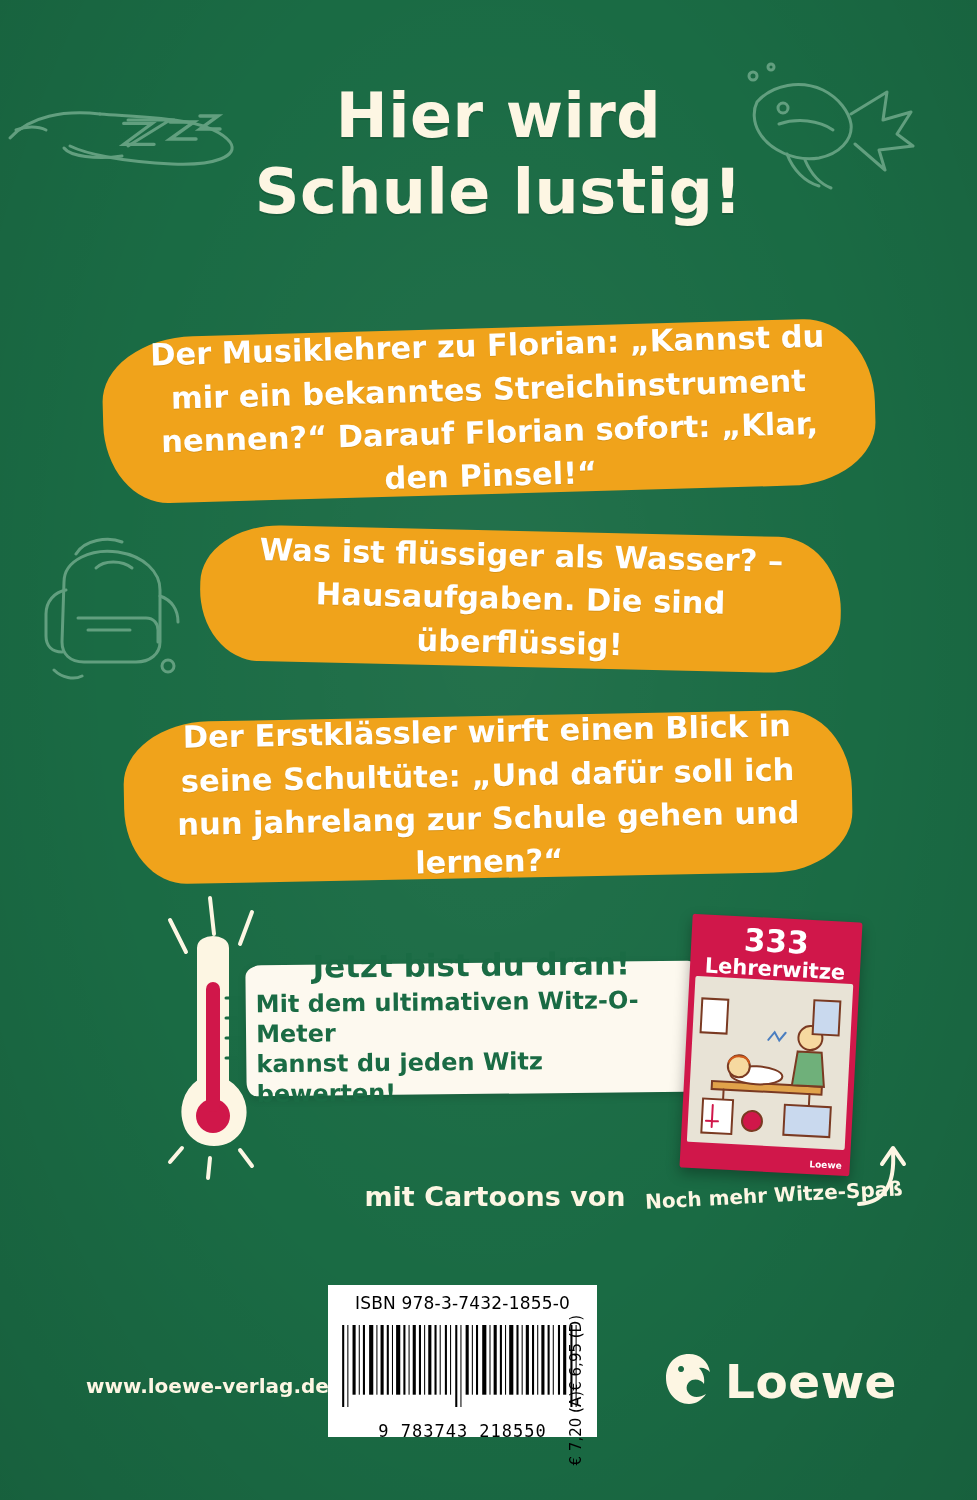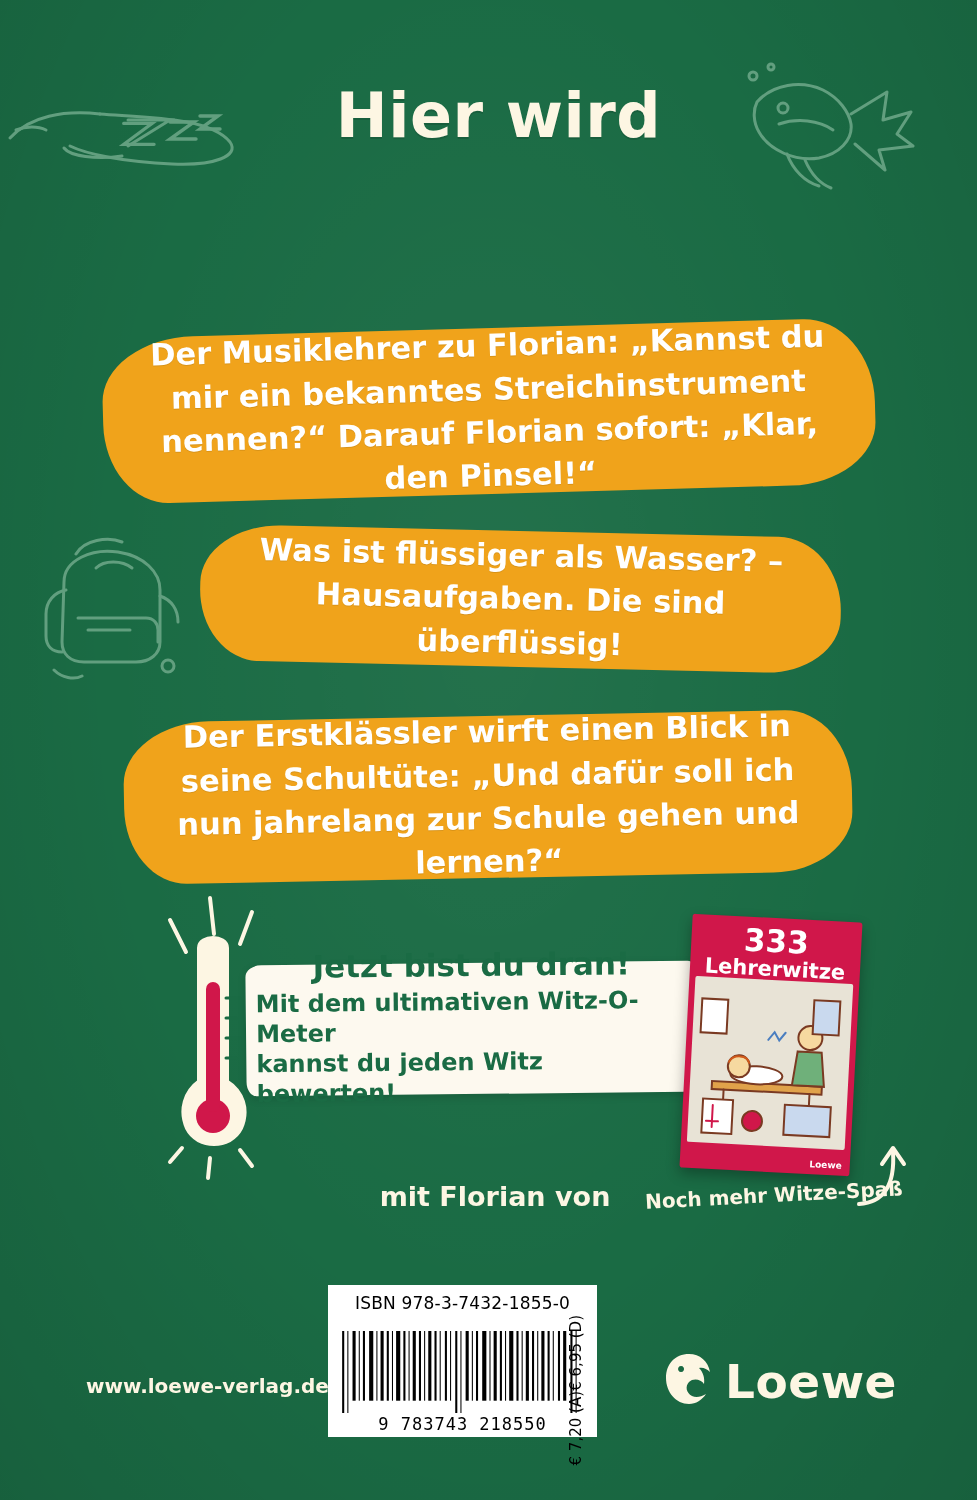--- a/index.html
+++ b/index.html
@@ -229,34 +229,34 @@
     z-index: 4;
     box-sizing: border-box;
     padding: 8px 10px 6px 10px;
   }
   .isbn-box .isbn-text {
     font-family: "DejaVu Sans", "Liberation Sans", sans-serif;
     font-size: 17px;
     color: #000;
     text-align: center;
     letter-spacing: 0.2px;
-    margin-bottom: 18px;
+    margin-bottom: 12px;
   }
   .barcode {
     width: 100%;
     height: 82px;
     display: block;
   }
   .isbn-box .ean-digits {
     font-family: "DejaVu Sans Mono", "Liberation Mono", monospace;
     font-size: 17px;
     letter-spacing: 1px;
     text-align: center;
     color: #000;
-    margin-top: 1px;
+    margin-top: 14px;
   }
   .prices {
     position: absolute;
     right: 6px;
     top: 30px;
     width: 24px;
     height: 110px;
     color: #000;
     font-size: 15px;
     line-height: 1.25;
@@ -336,20 +336,21 @@
       <path d="M70 100 L 112 100"></path>
       <path d="M78 38 C 86 30, 104 30, 114 38"></path>
       <path d="M58 24 C 66 10, 90 6, 104 12"></path>
       <circle cx="150" cy="136" r="6"></circle>
       <path d="M36 140 C 44 148, 56 150, 64 146"></path>
     </svg>
   </div>
 
   <div class="headline">
     <span class="l1">Hier wird</span>
+    <span class="l2">Schule lustig!</span>
   </div>
 
   <div class="joke joke-1">
     <span>Der Musiklehrer zu Florian: „Kannst du mir ein bekanntes Streichinstrument nennen?“ Darauf Florian sofort: „Klar, den Pinsel!“</span>
   </div>
   <div class="joke joke-2">
     <span>Was ist flüssiger als Wasser? – Hausaufgaben. Die sind überflüssig!</span>
   </div>
   <div class="joke joke-3">
     <span>Der Erstklässler wirft einen Blick in seine Schultüte: „Und dafür soll ich nun jahrelang zur Schule gehen und lernen?“</span>
@@ -421,21 +422,21 @@
   <div class="arrow-up">
     <svg width="60" height="70" viewBox="0 0 60 70" fill="none" stroke="#fdf6e3" stroke-width="4" stroke-linecap="round" stroke-linejoin="round">
       <path d="M10 64 C 36 62, 46 44, 44 12"></path>
       <path d="M33 24 L 44 8 L 55 24"></path>
     </svg>
   </div>
 
   <div class="noch-mehr">Noch mehr Witze-Spaß</div>
 
   <div class="credit">
-    <span class="cr1">mit Florian von</span>
+    <span class="cr1">mit Cartoons von</span>
   </div>
 
   <div class="isbn-box">
     <div class="isbn-text">ISBN 978-3-7432-1855-0</div>
     <svg class="barcode" viewBox="0 0 240 80" preserveAspectRatio="none">
       <rect x="0" y="0" width="240" height="80" fill="#ffffff"></rect>
       <g fill="#000000">
         <rect x="4" y="0" width="2" height="80"></rect>
         <rect x="9" y="0" width="1" height="80"></rect>
         <rect x="14" y="0" width="3" height="68"></rect>

